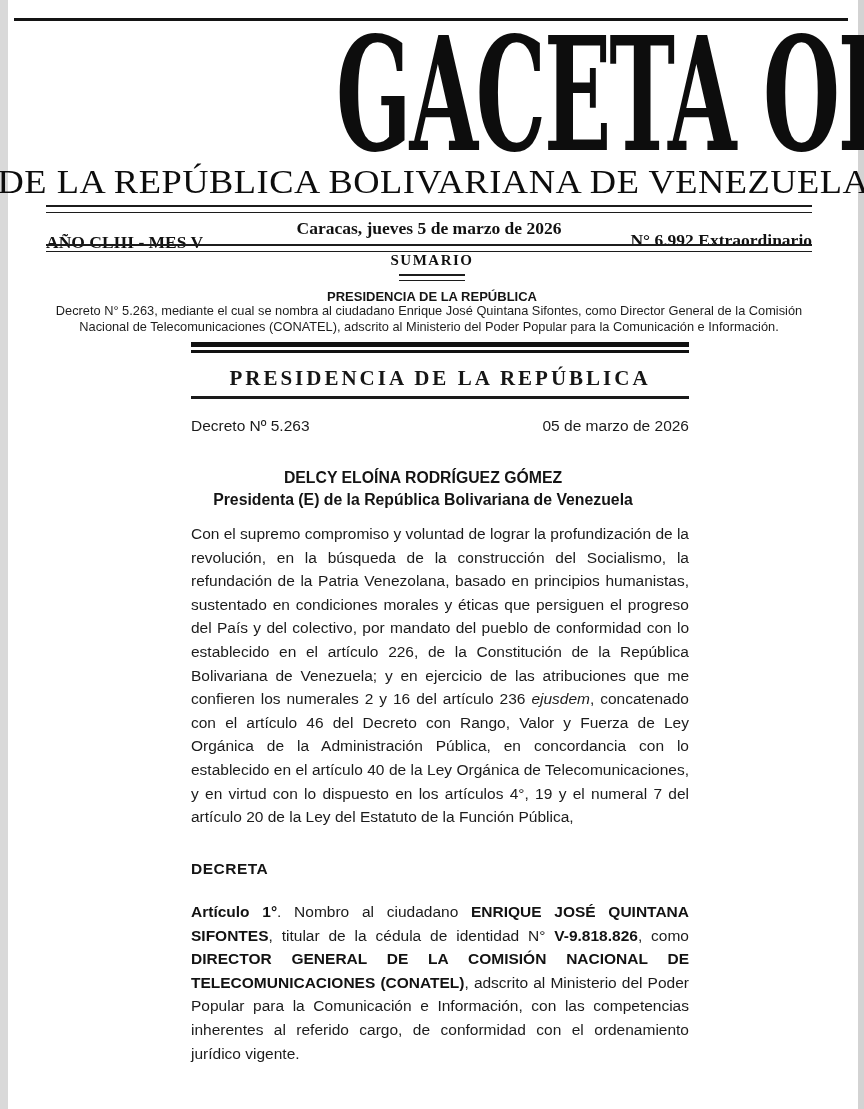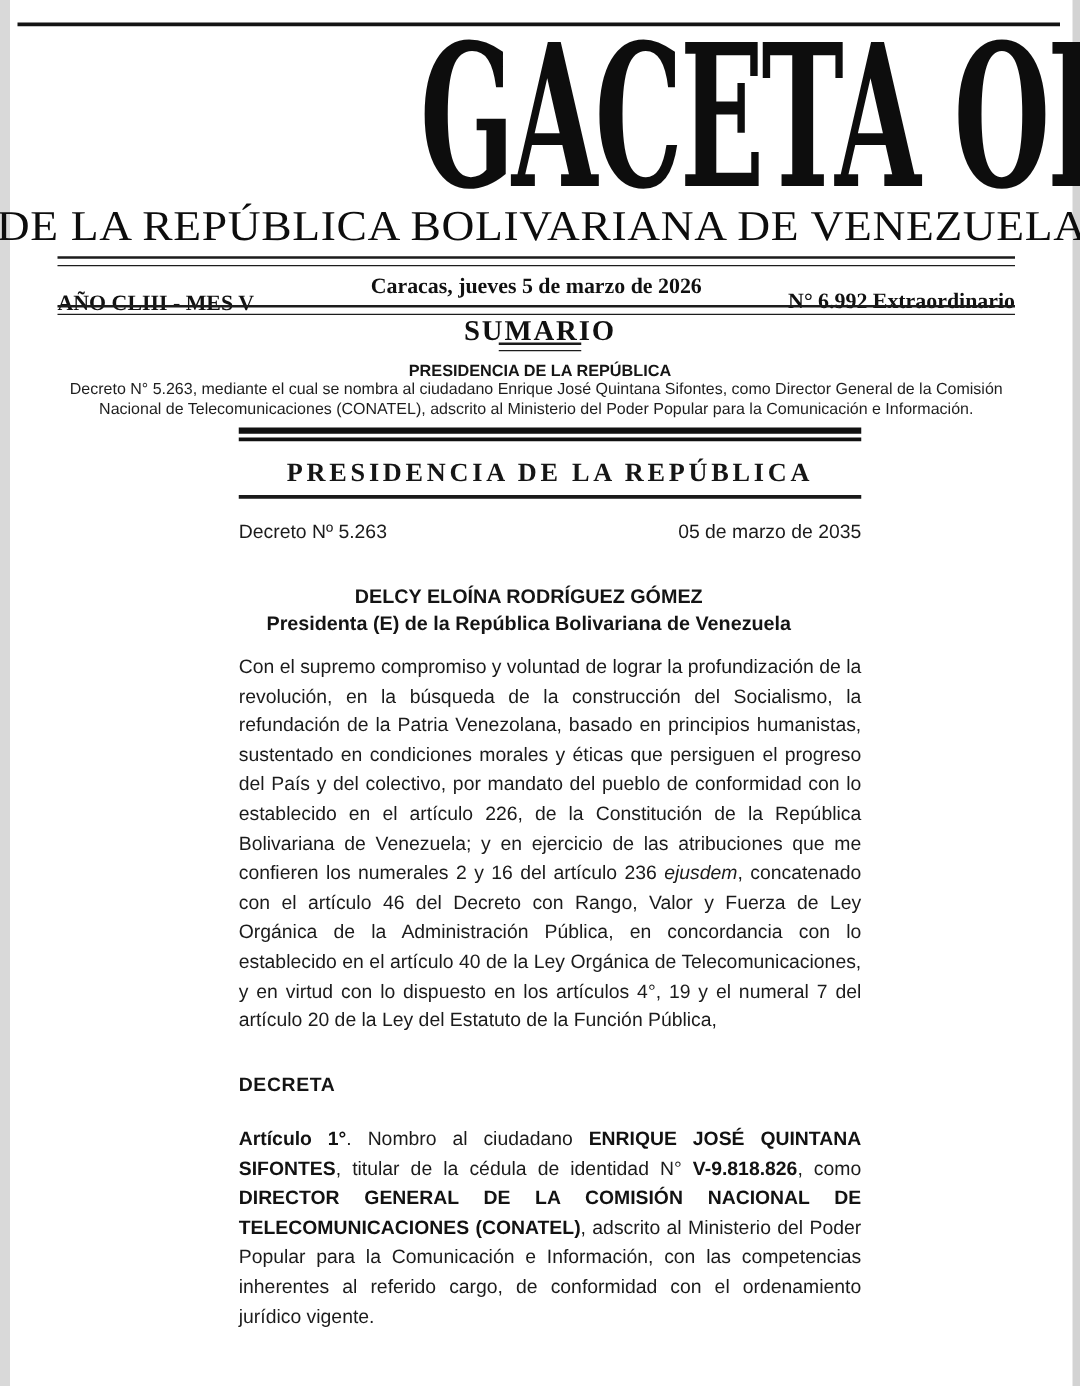--- a/index.html
+++ b/index.html
@@ -53,21 +53,21 @@
     display:flex;align-items:center;
     font-family:"Liberation Serif",serif;font-weight:bold;font-size:17.5px;
     color:#111;
   }
   .info-left{flex:1;text-align:left;margin-top:29px;}
   .info-center{flex:1.4;text-align:center;white-space:nowrap;}
   .info-right{flex:1;text-align:right;white-space:nowrap;margin-top:24px;}
 
   .sumario-title{
     position:absolute;left:0;right:0;top:252px;text-align:center;
-    font-family:"Liberation Serif",serif;font-weight:bold;font-size:23px;letter-spacing:1.5px;color:#111;
+    font-family:"Liberation Serif",serif;font-weight:bold;font-size:15px;letter-spacing:1.5px;color:#111;
   }
   .sumario-underline{
     position:absolute;left:50%;top:274px;width:66px;margin-left:-33px;height:4px;
     border-top:2px solid #1c1c1c;border-bottom:1px solid #1c1c1c;
   }
   .sumario-heading{
     position:absolute;left:0;right:0;top:289px;text-align:center;
     font-weight:bold;font-size:13px;color:#151515;
   }
   .sumario-entry{
@@ -145,21 +145,21 @@
 <div class="sumario-entry">Decreto N° 5.263, mediante el cual se nombra al ciudadano Enrique José Quintana Sifontes, como Director General de la Comisión Nacional de Telecomunicaciones (CONATEL), adscrito al Ministerio del Poder Popular para la Comunicación e Información.</div>
 
 <div class="section-divider-thick"></div>
 <div class="section-divider-thin"></div>
 
 <div class="section-title">PRESIDENCIA DE LA REPÚBLICA</div>
 <div class="section-title-rule"></div>
 
 <div class="decree-row">
   <span>Decreto Nº 5.263</span>
-  <span>05 de marzo de 2035</span>
+  <span>05 de marzo de 2026</span>
 </div>
 
 <div class="author-block">
   <div>DELCY ELOÍNA RODRÍGUEZ GÓMEZ</div>
   <div>Presidenta (E) de la República Bolivariana de Venezuela</div>
 </div>
 
 <div class="preamble"><span>Con el supremo compromiso y voluntad de lograr la profundización de la revolución, en la búsqueda de la construcción del Socialismo, la refundación de la Patria Venezolana, basado en principios humanistas, sustentado en condiciones morales y éticas que persiguen el progreso del País y del colectivo, por mandato del pueblo de conformidad con lo establecido en el artículo 226, de la Constitución de la República Bolivariana de Venezuela; y en ejercicio de las atribuciones que me confieren los numerales 2 y 16 del artículo 236 </span><i>ejusdem</i><span>, concatenado con el artículo 46 del Decreto con Rango, Valor y Fuerza de Ley Orgánica de la Administración Pública, en concordancia con lo establecido en el artículo 40 de la Ley Orgánica de Telecomunicaciones, y en virtud con lo dispuesto en los artículos 4°, 19 y el numeral 7 del artículo 20 de la Ley del Estatuto de la Función Pública,</span></div>
 
 <div class="decreta">DECRETA</div>

